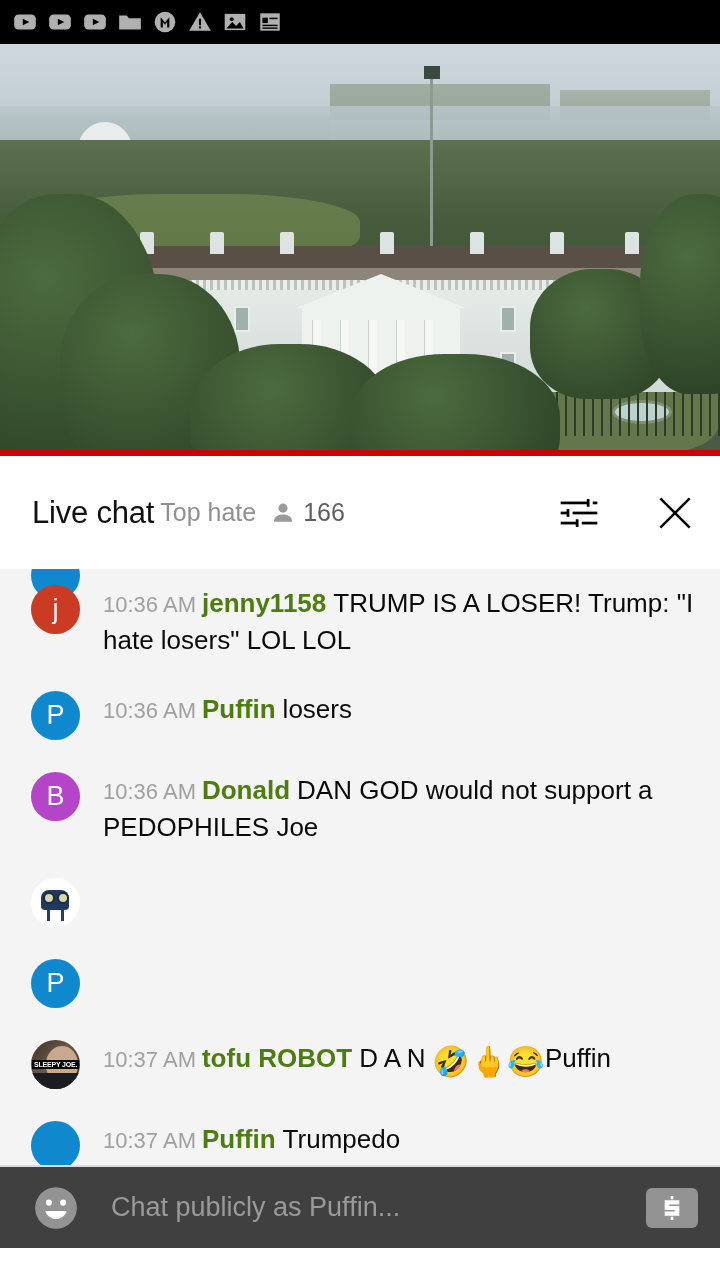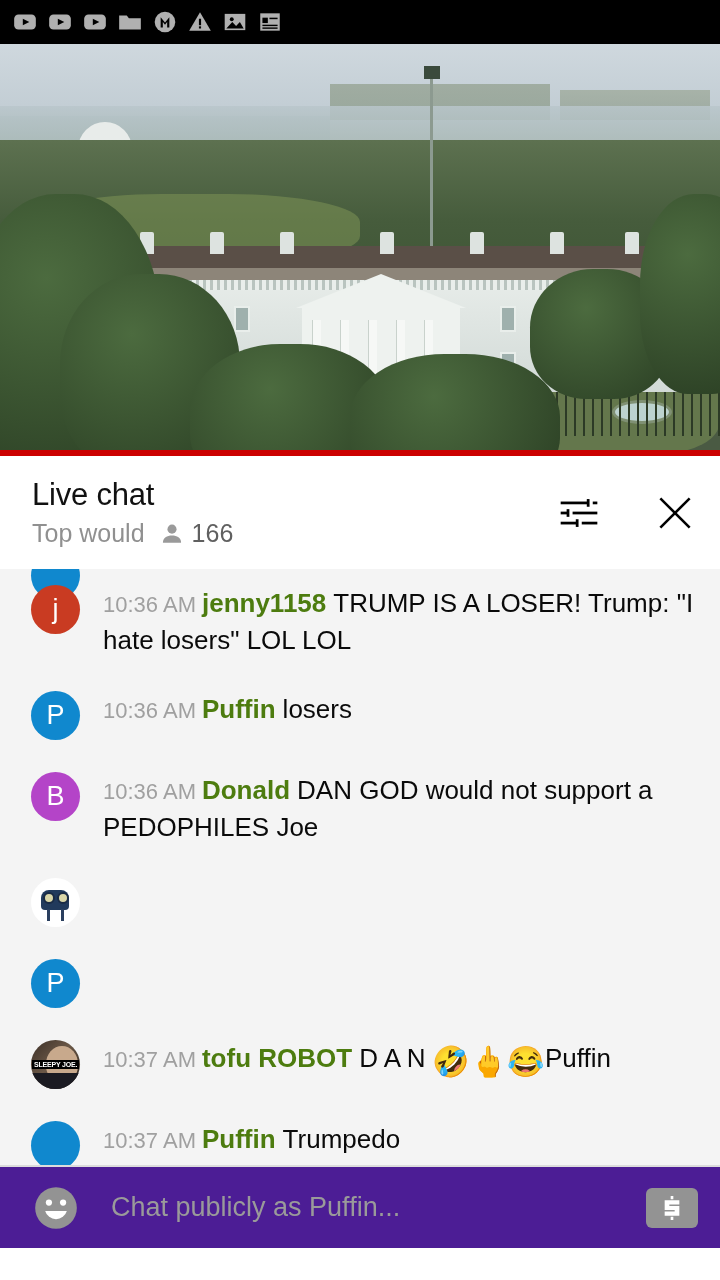--- a/index.html
+++ b/index.html
@@ -73,21 +73,21 @@
   .fountain { position:absolute; left:612px; top:356px; width:60px; height:24px;
     background:#bcd2cf; border-radius:50%; border:3px solid #7f9073; }
   .fence { position:absolute; left:520px; top:348px; width:200px; height:44px;
     background:repeating-linear-gradient(90deg,#2c3a26 0 2px,transparent 2px 9px); }
   .vid-progress { position:absolute; left:0; bottom:0; width:100%; height:6px;
     background:#cc0000; }
 
   
   .chat-header { height:113px; background:#fff; display:flex; align-items:center;
     padding:0 22px 0 32px; }
-  .ch-titles { display:flex; flex-direction:column; gap:6px; }
+  .ch-titles { display:flex; gap:6px; }
   .ch-title { font-size:31px; color:#111; font-weight:400; letter-spacing:-.2px; }
   .ch-sub { display:flex; align-items:center; gap:14px; }
   .ch-topchat { font-size:25px; color:#909090; }
   .ch-viewers { display:flex; align-items:center; gap:7px; }
   .ch-count { font-size:25px; color:#606060; }
   .ch-actions { margin-left:auto; display:flex; align-items:center; gap:50px; }
   .hdr-btn { width:46px; height:46px; display:flex; align-items:center;
     justify-content:center; }
 
   
@@ -119,21 +119,21 @@
   .joe-face { position:absolute; right:2px; top:6px; width:32px; height:36px;
     border-radius:50% 50% 45% 45%; background:#c8a98c; }
   .joe-suit { position:absolute; left:0; bottom:0; width:49px; height:16px;
     background:#1b1b22; }
   .joe-tag { position:absolute; left:1px; top:20px; font-size:7px; color:#fff;
     background:#000; font-weight:bold; line-height:1.05; padding:1px 2px;
     letter-spacing:-.2px; }
 
   
   .divider { height:2px; background:#dcdcdc; }
-  .input-bar { height:81px; background:#4c1d95; display:flex; align-items:center;
+  .input-bar { height:81px; background:#404040; display:flex; align-items:center;
     padding:0 22px 0 31px; }
   .placeholder { margin-left:30px; font-size:27px; color:#9a9a9a; flex:1; }
   .superchat { width:52px; height:40px; border-radius:6px; background:#939393;
     display:flex; align-items:center; justify-content:center; }
 </style>
 </head>
 <body>
 
 <div class="statusbar">
   <div class="sb-left">
@@ -239,21 +239,21 @@
   <div class="fgtree" style="left:350px; top:310px;  width:210px; height:140px;"></div>
   <div class="fgtree" style="left:530px; top:225px;  width:140px; height:130px;"></div>
   <div class="fgtree" style="left:640px; top:150px;  width:120px; height:200px;"></div>
   <div class="vid-progress"></div>
 </div>
 
 <div class="chat-header">
   <div class="ch-titles">
     <div class="ch-title">Live chat</div>
     <div class="ch-sub">
-      <span class="ch-topchat">Top would</span>
+      <span class="ch-topchat">Top hate</span>
       <span class="ch-viewers">
         <svg width="26" height="26" viewBox="0 0 24 24">
             <circle cx="12" cy="7.5" r="4.2" fill="#9a9a9a"></circle>
             <path d="M3.6 20c0-4.3 3.8-6.6 8.4-6.6s8.4 2.3 8.4 6.6z" fill="#9a9a9a"></path>
           </svg>
         <span class="ch-count">166</span>
       </span>
     </div>
   </div>
   <div class="ch-actions">

